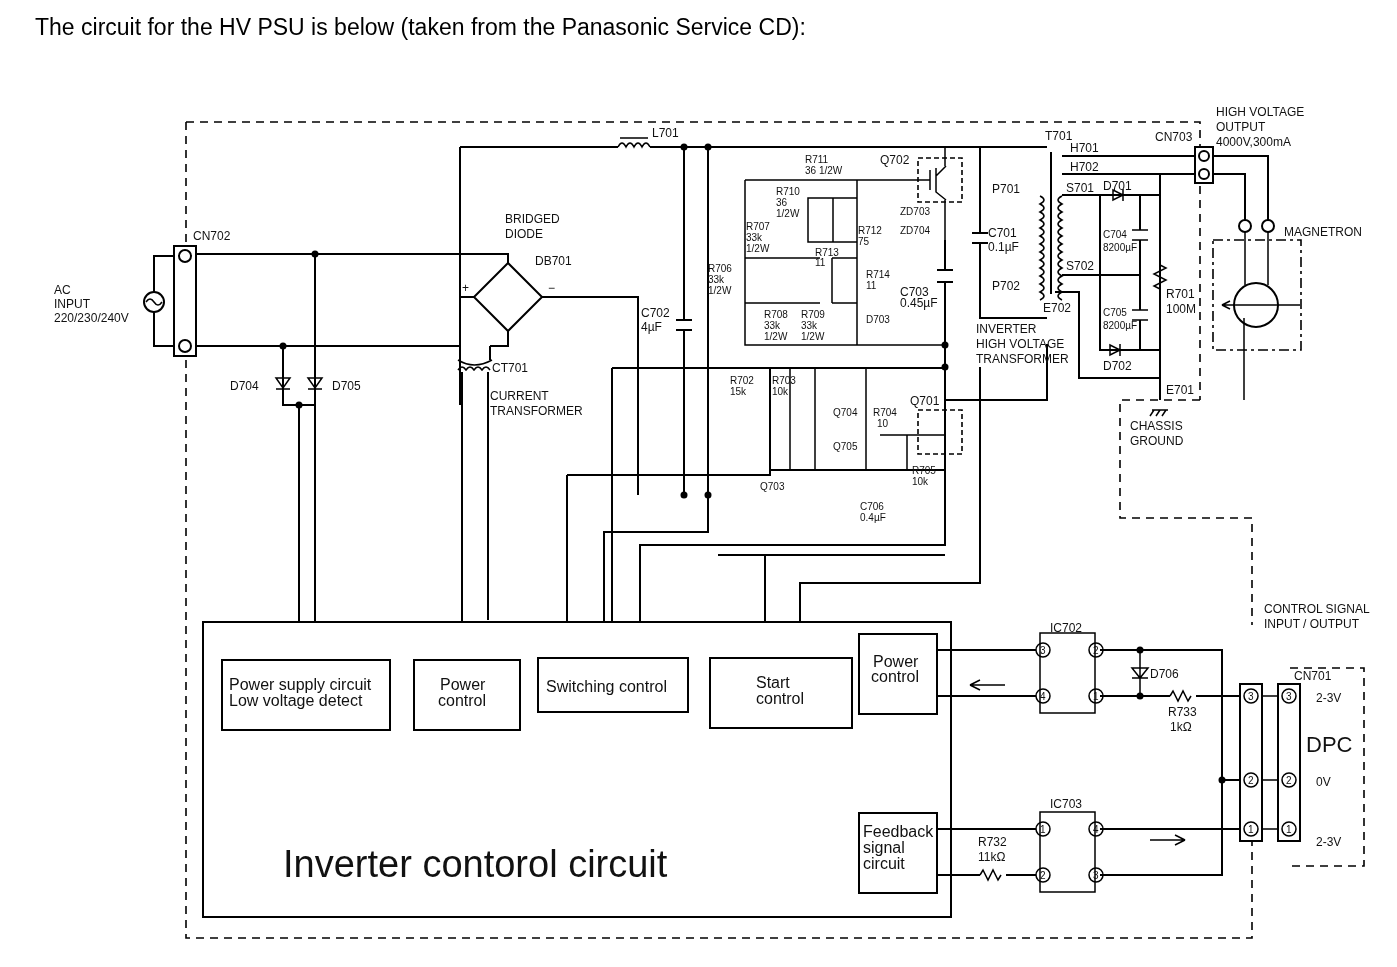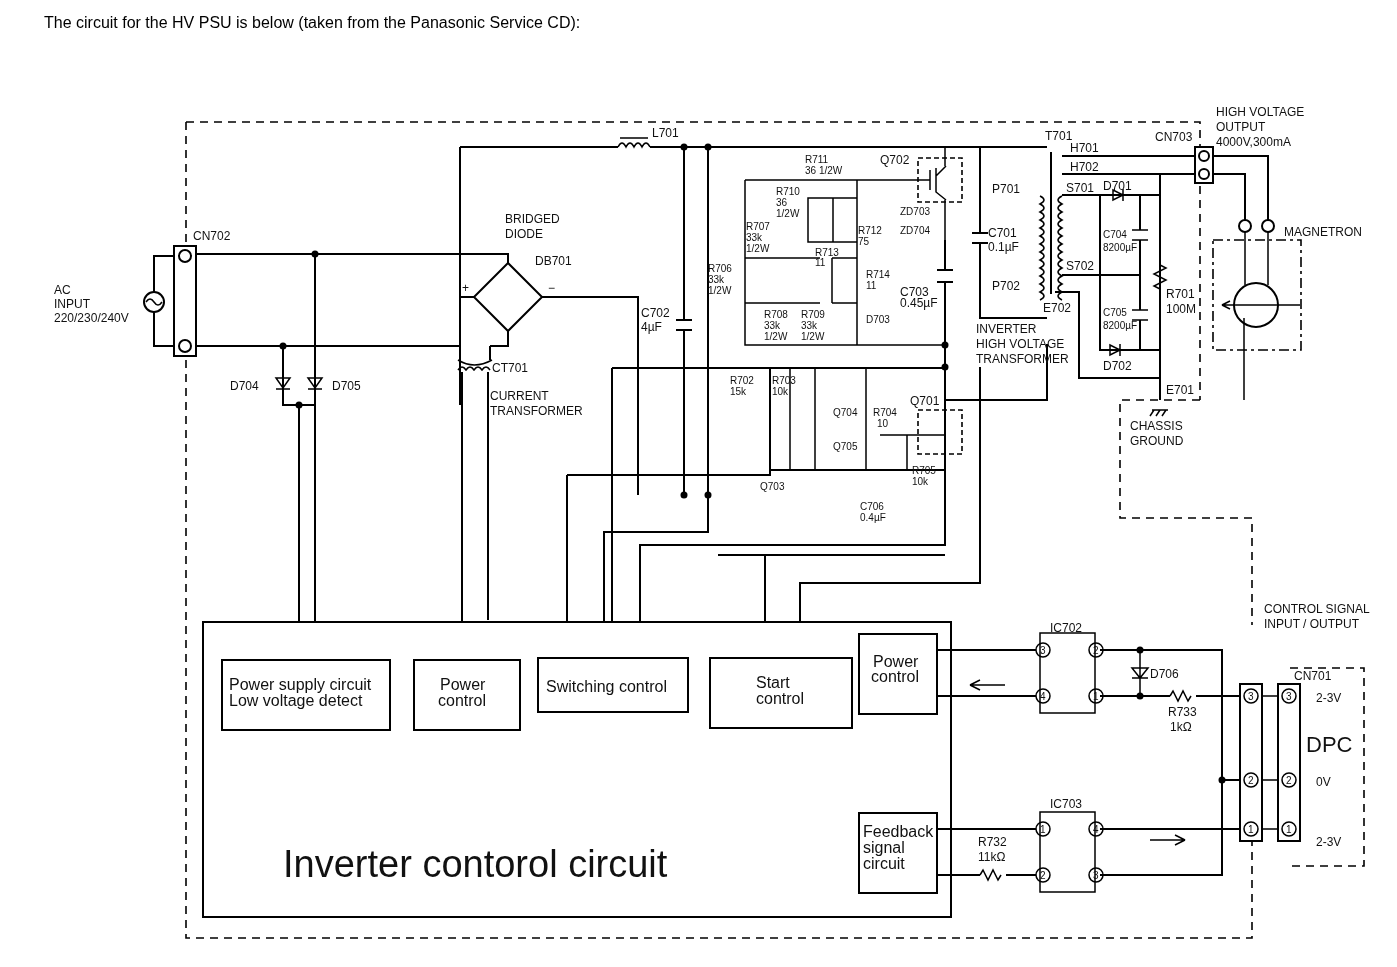--- a/index.html
+++ b/index.html
@@ -1,18 +1,18 @@
 <!DOCTYPE html>
 <html><head>
 <meta charset="utf-8">
 <style>
   html, body { margin:0; padding:0; background:#ffffff; }
   body { width:1397px; height:967px; position:relative; overflow:hidden;
          font-family:"Liberation Sans", sans-serif; color:#000; }
-  .intro { position:absolute; left:44px; top:14px; font-size:16px; }
+  .intro { position:absolute; left:35px; top:14px; font-size:23px; }
   svg { position:absolute; left:0; top:0; }
   svg text { font-family:"Liberation Sans", sans-serif; fill:#111; }
   .lbl { font-size:12px; }
   .sm { font-size:10px; }
   .blk { font-size:16px; }
   .big { font-size:38px; }
   .w { stroke:#000; stroke-width:2; fill:none; }
   .w1 { stroke:#000; stroke-width:1.5; fill:none; }
   .d { stroke:#000; stroke-width:1.6; fill:none; stroke-dasharray:8 6; }
   .box { stroke:#000; stroke-width:2; fill:#fff; }

